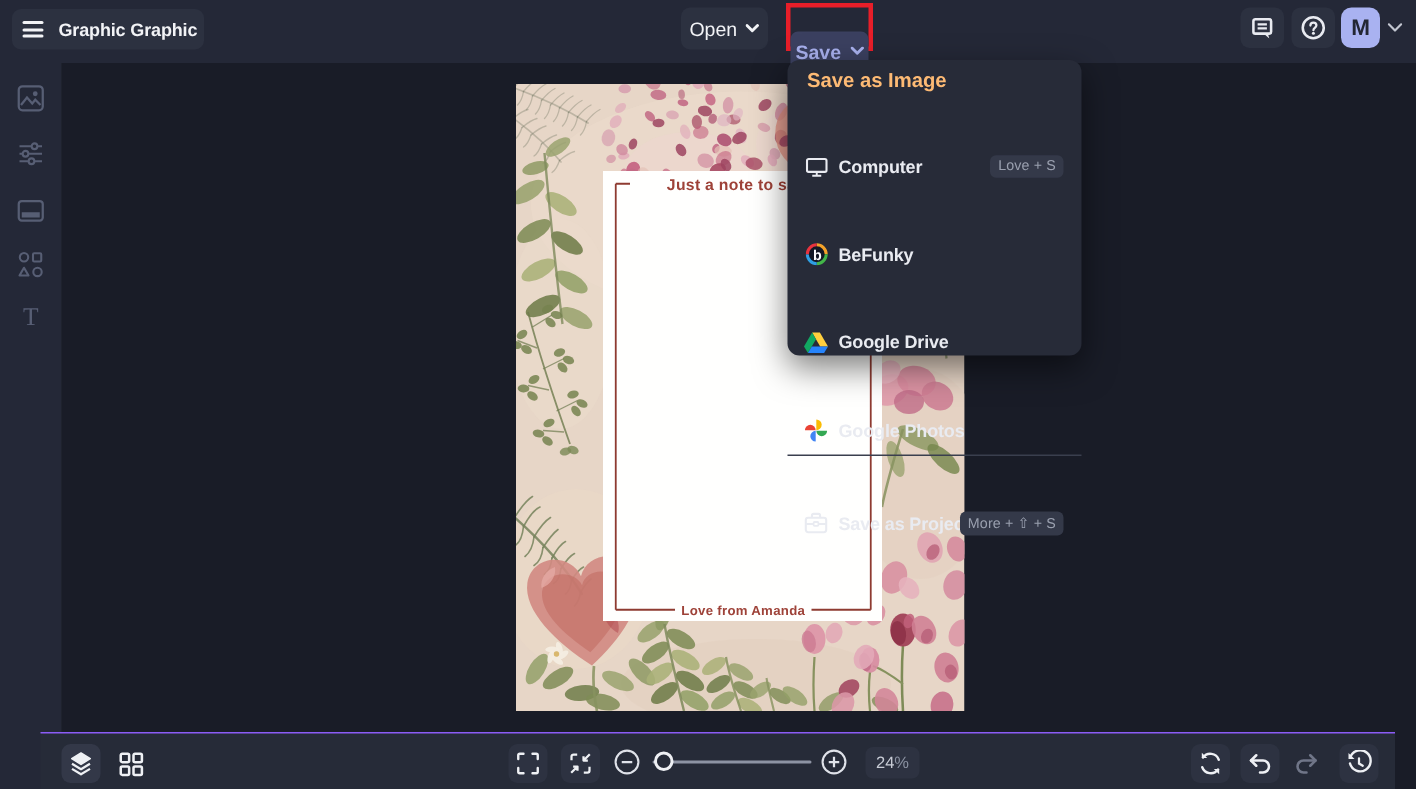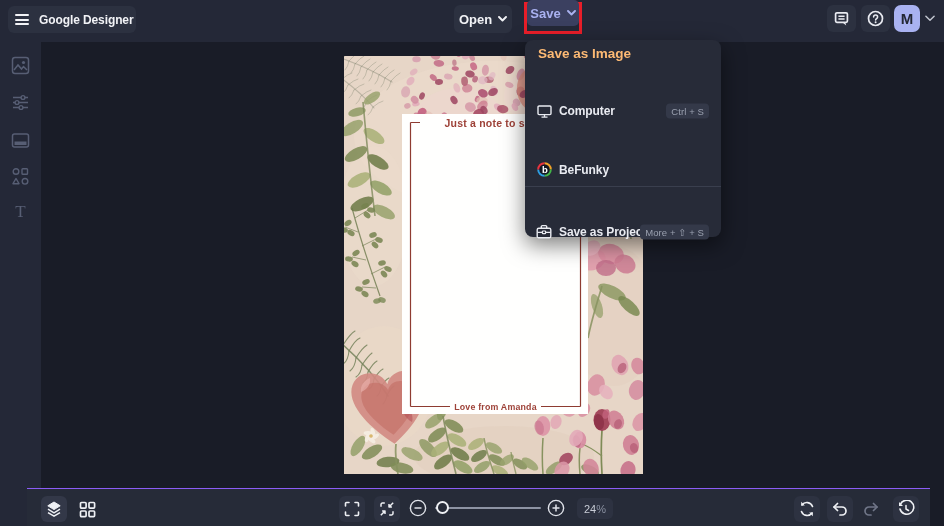--- a/index.html
+++ b/index.html
@@ -6,23 +6,23 @@
   html,body { width:944px; height:526px; overflow:hidden; }
   body { font-family:"Liberation Sans", sans-serif; background:#191c27; position:relative; transform:translateZ(0); }
 
   
   .topbar { position:absolute; left:0; top:0; width:944px; height:42px; background:#242837; z-index:5; }
   .gd-btn { position:absolute; left:8px; top:6px; width:128px; height:27px; background:#2c3140; border-radius:6px; display:flex; align-items:center; }
   .burger { width:14px; height:11px; margin-left:7px; flex:0 0 14px; display:flex; flex-direction:column; justify-content:space-between; }
   .burger span { display:block; height:2px; background:#f2f3f6; border-radius:1px; }
   .gd-btn .label { color:#f2f3f6; font-size:12px; font-weight:700; margin-left:10px; letter-spacing:-0.1px; white-space:nowrap; }
 
-  .open-btn { position:absolute; left:454px; top:5px; width:58px; height:28px; background:#2c3140; border-radius:6px; display:flex; align-items:center; justify-content:center; gap:6px; color:#f2f3f6; font-size:13px; font-weight:700; }
+  .open-btn { position:absolute; left:454px; top:5px; width:58px; height:28px; background:#2c3140; border-radius:6px; display:flex; align-items:center; justify-content:center; gap:6px; color:#f2f3f6; font-size:13px; font-weight:400; }
   .redbox { position:absolute; left:524px; top:2px; width:58px; height:32px; border:3px solid #e81e29; }
-  .save-btn { position:absolute; left:527px; top:0; width:52px; height:26px; background:#3b4060; border-radius:5px; display:flex; align-items:center; justify-content:center; gap:6px; color:#a9b1ef; font-size:13px; font-weight:700; }
+  .save-btn { position:absolute; left:527px; top:21px; width:52px; height:26px; background:#3b4060; border-radius:5px; display:flex; align-items:center; justify-content:center; gap:6px; color:#a9b1ef; font-size:13px; font-weight:700; }
 
   .icon-btn { position:absolute; top:5px; width:29px; height:27px; background:#2c3140; border-radius:6px; display:flex; align-items:center; justify-content:center; }
   .avatar { position:absolute; left:894px; top:5px; width:26px; height:27px; background:#a9b2f1; border-radius:7px; display:flex; align-items:center; justify-content:center; color:#232734; font-size:15px; font-weight:700; }
 
   
   .sidebar { position:absolute; left:0; top:42px; width:41px; height:484px; background:#242837; z-index:4; }
   .sidebar .sic { position:absolute; left:11px; width:19px; height:19px; }
 
   
   .canvas { position:absolute; left:41px; top:42px; width:903px; height:446px; background:#191c27; z-index:1; }
@@ -337,21 +337,21 @@
 <text x="151.5" y="354" text-anchor="middle" font-family="Liberation Sans" font-size="8.8" font-weight="700" fill="#9e4238" letter-spacing="0.2">Love from Amanda</text>
 </svg>
 
 <div class="topbar">
   <div class="gd-btn">
     <div class="burger">
         <span></span>
         <span></span>
         <span></span>
       </div>
-    <div class="label">Google Designer</div>
+    <div class="label">Graphic Graphic</div>
   </div>
   <div class="open-btn">Open
     <svg width="9" height="6" viewBox="0 0 9 6">
         <path d="M1 1l3.5 3.5L8 1" fill="none" stroke="#f2f3f6" stroke-width="1.9" stroke-linecap="round" stroke-linejoin="round"></path>
       </svg>
   </div>
   <div class="redbox"></div>
   <div class="save-btn">Save
     <svg width="9" height="6" viewBox="0 0 9 6">
         <path d="M1 1l3.5 3.5L8 1" fill="none" stroke="#a9b1ef" stroke-width="1.9" stroke-linecap="round" stroke-linejoin="round"></path>
@@ -472,34 +472,53 @@
 
 <div class="dropdown">
   <div class="dd-header">Save as Image</div>
   <div class="dd-item">
     <span class="ic">
       <svg width="15" height="15" viewBox="0 0 15 15">
         <rect x="1" y="2" width="13" height="8.6" rx="1.1" fill="none" stroke="#e9ebf1" stroke-width="1.4"></rect>
         <path d="M7.5 10.6v2.4M4.5 13.2h6" stroke="#e9ebf1" stroke-width="1.3"></path>
       </svg>
     </span>Computer
-    <span class="kbd">Ctrl + S</span>
+    <span class="kbd">Love + S</span>
   </div>
   <div class="dd-item">
     <span class="ic">
       <svg width="15" height="15" viewBox="0 0 15 15">
         <circle cx="7.5" cy="7.5" r="6.8" fill="#141824"></circle>
         <path d="M7.5 1.2a6.3 6.3 0 016.3 6.3" fill="none" stroke="#f3a229" stroke-width="2"></path>
         <path d="M13.8 7.5a6.3 6.3 0 01-6.3 6.3" fill="none" stroke="#43b649" stroke-width="2"></path>
         <path d="M7.5 13.8a6.3 6.3 0 01-6.3-6.3" fill="none" stroke="#2e9fe3" stroke-width="2"></path>
         <path d="M1.2 7.5a6.3 6.3 0 016.3-6.3" fill="none" stroke="#e8333e" stroke-width="2"></path>
         <text x="7.8" y="11" text-anchor="middle" font-size="9.5" font-weight="700" fill="#fff" font-family="Liberation Sans">b</text>
       </svg>
     </span>BeFunky
   </div>
+  <div class="dd-item">
+    <span class="ic">
+      <svg width="16" height="15" viewBox="0 0 16 15">
+        <path d="M5.4 0.6h5.2L16 10H10.8z" fill="#ffcf3e"></path>
+        <path d="M5.4 0.6L0 10l2.6 4.4L8 5.1z" fill="#11a861"></path>
+        <path d="M2.6 14.4L5.2 10H16l-2.6 4.4z" fill="#2684fc"></path>
+      </svg>
+    </span>Google Drive
+  </div>
+  <div class="dd-item">
+    <span class="ic">
+      <svg width="16" height="16" viewBox="0 0 16 16">
+        <path d="M0.6 7.8a3.6 3.6 0 017.2 0z" fill="#ea4335"></path>
+        <path d="M8.2 0.6a3.6 3.6 0 010 7.2z" fill="#fbbc04"></path>
+        <path d="M15.4 8.2a3.6 3.6 0 01-7.2 0z" fill="#34a853"></path>
+        <path d="M7.8 15.4a3.6 3.6 0 010-7.2z" fill="#4285f4"></path>
+      </svg>
+    </span>Google Photos
+  </div>
   <div class="dd-divider"></div>
   <div class="dd-item">
     <span class="ic">
       <svg width="16" height="16" viewBox="0 0 16 16">
         <rect x="1.2" y="4.2" width="13.6" height="9.6" rx="1.6" fill="none" stroke="#e9ebf1" stroke-width="1.4"></rect>
         <path d="M5.3 4V2.6a1 1 0 011-1h3.4a1 1 0 011 1V4" fill="none" stroke="#e9ebf1" stroke-width="1.4"></path>
         <path d="M1.4 8.3h5M9.6 8.3h5" stroke="#e9ebf1" stroke-width="1.3"></path>
         <rect x="6.4" y="7" width="3.2" height="2.6" rx="0.6" fill="none" stroke="#e9ebf1" stroke-width="1.2"></rect>
       </svg>
     </span>Save as Project

